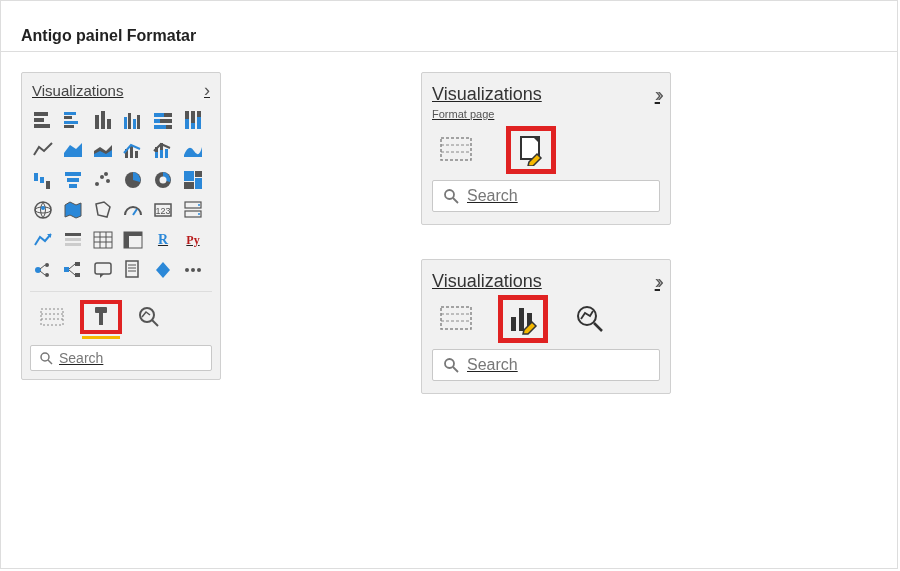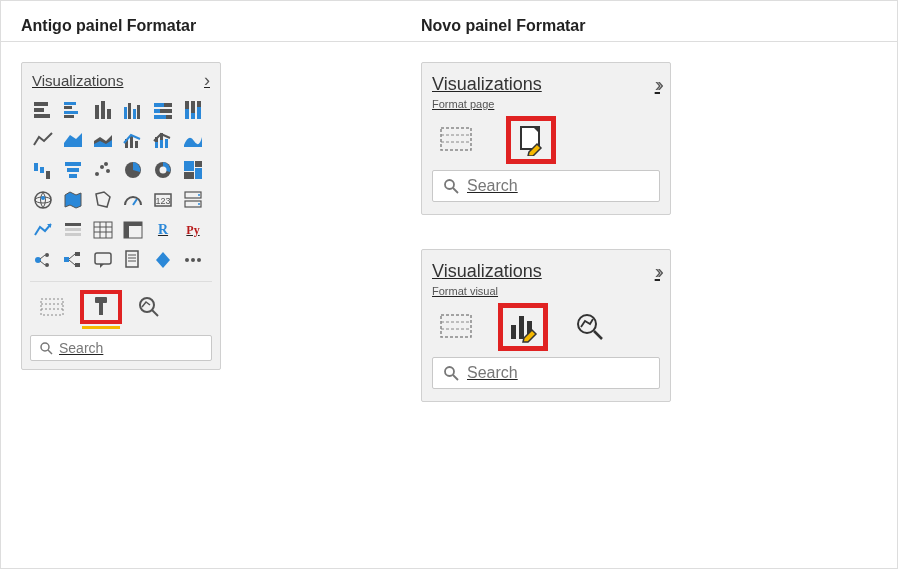--- a/index.html
+++ b/index.html
@@ -17,21 +17,21 @@
     height: 569px;
     box-sizing: border-box;
     position: relative;
   }
   .heading-row {
     display: flex;
     border-bottom: 1px solid #ddd;
   }
   .heading-cell {
     flex: 1;
-    padding: 16px 20px 6px 20px;
+    padding: 26px 20px 6px 20px;
     font-weight: 700;
     font-size: 16px;
     box-sizing: border-box;
   }
   .heading-cell.left { flex: 0 0 400px; }
   .body-row {
     display: flex;
     height: calc(100% - 40px);
   }
   .body-cell {
@@ -155,21 +155,20 @@
   }
   .new-search .ph { color:#777; font-size:16px; }
 
 </style>
 </head>
 <body>
 <div class="frame">
 
   <div class="heading-row">
     <div class="heading-cell left">Antigo painel Formatar</div>
-    <div class="heading-cell">Novo painel Formatar</div>
   </div>
 
   <div class="body-row">
 
     <div class="body-cell left">
       <div class="old-panel">
         <div class="old-header">
           <span>Visualizations</span>
           <span class="chevron">›</span>
         </div>
@@ -495,21 +494,20 @@
             </svg>
           <span class="ph">Search</span>
         </div>
       </div>
 
       <div class="new-panel">
         <div class="new-header">
           <span>Visualizations</span>
           <span class="dbl-chevron">››</span>
         </div>
-        <div class="new-sub">Format visual</div>
         <div class="new-tab-row" style="gap:22px;">
           <span class="big-icon">
             <svg width="34" height="28">
                 <rect x="2" y="2" width="30" height="22" fill="none" stroke="#888" stroke-dasharray="3 2" stroke-width="1.5"></rect>
                 <line x1="2" y1="9" x2="32" y2="9" stroke="#888" stroke-dasharray="3 2"></line>
                 <line x1="2" y1="16" x2="32" y2="16" stroke="#888" stroke-dasharray="3 2"></line>
               </svg>
           </span>
           <span class="big-highlight">
             <svg width="34" height="34">

